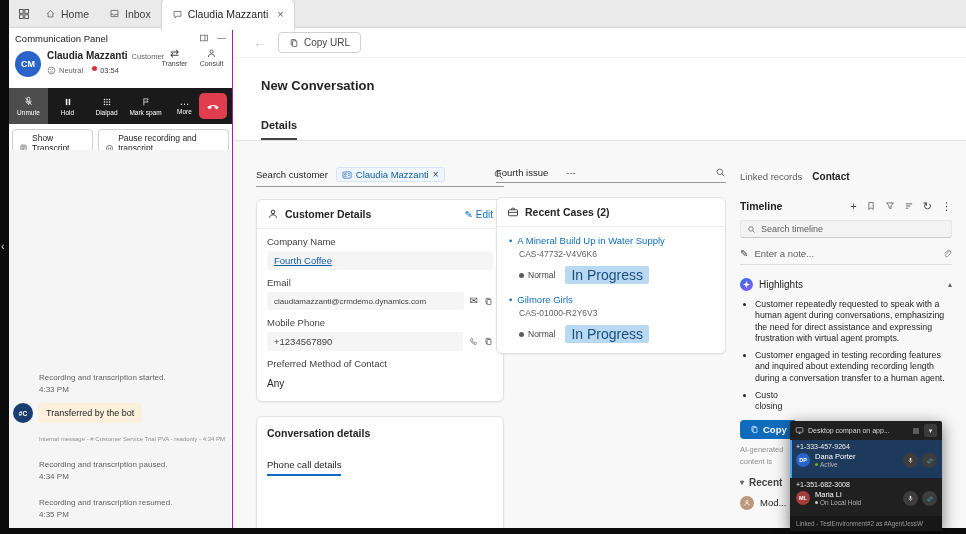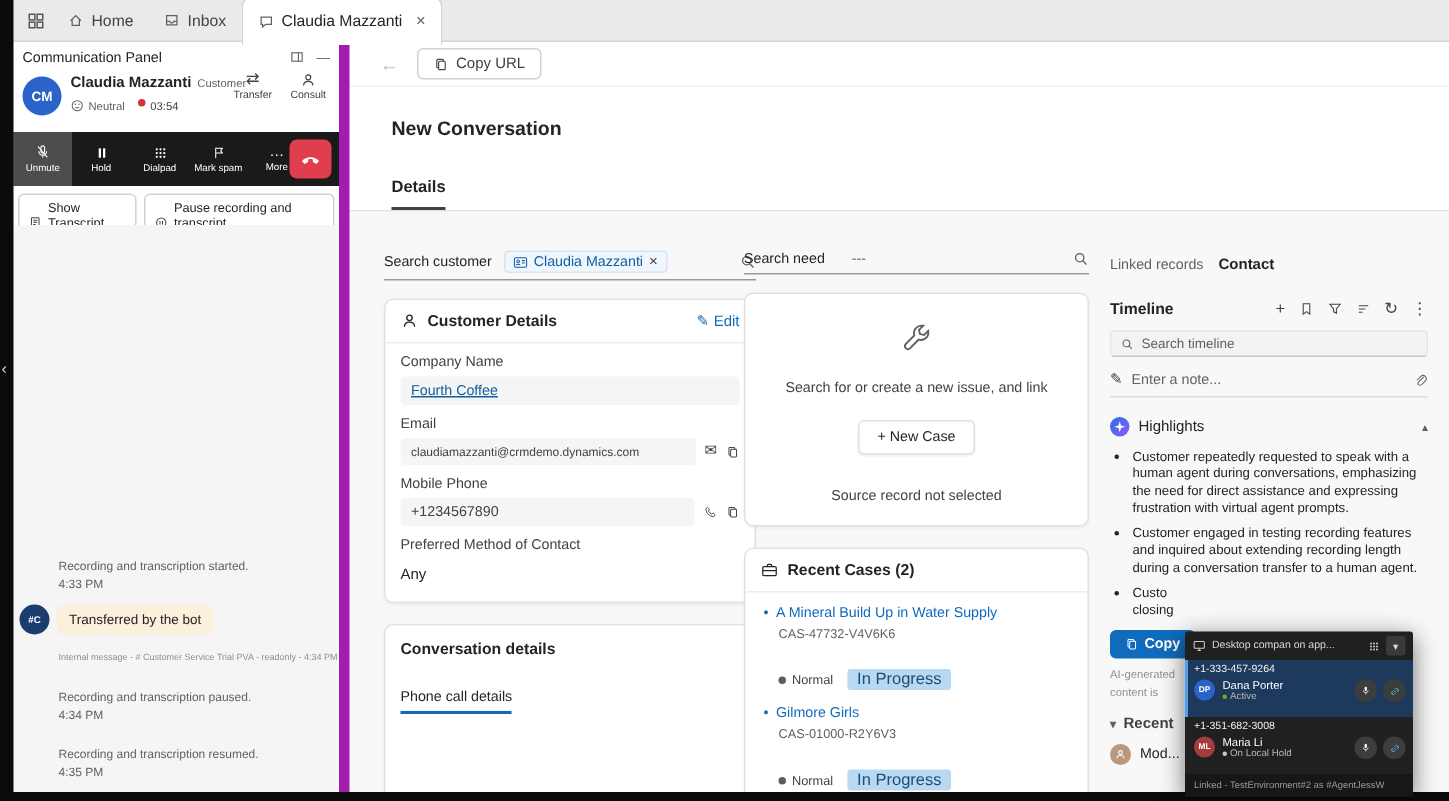--- a/index.html
+++ b/index.html
@@ -16,21 +16,21 @@
   
   .tabbar{position:absolute;left:9px;top:0;width:957px;height:28px;background:#eaeaea;
     border-bottom:1px solid #d4d4d4;display:flex;align-items:center;padding-left:4px;z-index:10}
   .tb-appicon{color:#555;margin:0 5px}
   .tab{display:flex;align-items:center;gap:5px;height:32px;padding:0 10px;font-size:10.5px;color:#424242;cursor:pointer}
   .tab .tic{color:#616161}
   .tab.active{background:#fff;border:1px solid #d4d4d4;border-bottom:none;border-radius:6px 6px 0 0;color:#242424}
   .tab-close{font-size:11px;color:#616161;margin-left:4px}
 
   
-  .comm{position:absolute;left:9px;top:28px;width:224px;height:500px;background:#fff;border-right:7px solid #a21caf;z-index:5}
+  .comm{position:absolute;left:9px;top:28px;width:224px;height:500px;background:#fff;border-right:1px solid #a21caf;z-index:5}
   .cp-header{height:18px;padding:2px 6px 0;display:flex;align-items:center;gap:8px}
   .cp-title{flex:1;font-size:9.5px;color:#242424}
   .cp-hicon{color:#616161;font-size:9px}
   .cp-customer{position:relative;height:42px}
   .cp-avatar{position:absolute;left:6px;top:5px;width:26px;height:26px;border-radius:50%;background:#2a64c8;
     color:#fff;font-size:9px;font-weight:700;display:flex;align-items:center;justify-content:center}
   .cp-namerow{position:absolute;left:38px;top:4px;display:flex;align-items:baseline;gap:4px}
   .cp-name{font-size:10px;font-weight:700}
   .cp-type{font-size:7.5px;color:#616161}
   .cp-statusrow{position:absolute;left:38px;top:20px;display:flex;gap:3px;font-size:7.5px;color:#616161}
@@ -99,23 +99,23 @@
   .empty-card{margin-top:12px;padding:18px 12px 14px;text-align:center}
   .wrench{color:#616161;margin:0 auto}
   .empty-text{margin-top:12px;font-size:9.5px;color:#424242}
   .new-case-btn{margin-top:16px;display:inline-block;border:1px solid #e0e0e0;background:#fff;border-radius:4px;
     padding:5px 12px;font-size:9.5px;color:#242424;box-shadow:0 1px 2px rgba(0,0,0,.08);cursor:pointer}
   .source-text{margin-top:22px;font-size:9.5px;color:#424242}
   .cases-card{margin-top:14px;padding-bottom:8px}
   .case{padding:8px 12px 2px}
   .case-title{display:flex;gap:5px;font-size:9.5px;color:#0f6cbd;cursor:pointer}
   .case-id{margin:3px 0 0 10px;font-size:8.5px;color:#616161}
-  .case-status{margin:19px 0 0 10px;display:flex;align-items:center;gap:4px;font-size:8.5px;color:#424242}
+  .case-status{margin:7px 0 0 10px;display:flex;align-items:center;gap:4px;font-size:8.5px;color:#424242}
   .pdot{width:5px;height:5px;background:#5c5c5c;border-radius:50%}
-  .badge{margin-left:6px;background:#b9d8f2;color:#1b4e79;border-radius:2px;padding:1px 6px;font-size:11px}
+  .badge{margin-left:6px;background:#b9d8f2;color:#1b4e79;border-radius:2px;padding:1px 6px;font-size:14px}
 
   .linked-row{margin-top:30px;display:flex;align-items:baseline;gap:10px}
   .linked-label{font-size:9.5px;color:#616161}
   .linked-val{font-size:10px;font-weight:700;cursor:pointer}
   .timeline-row{margin-top:18px;display:flex;align-items:center}
   .timeline-row .t{font-size:10.5px;font-weight:700;flex:1}
   .t-icons{display:flex;gap:9px;align-items:center;color:#424242}
   .t-icons .gl{font-size:11px;line-height:11px;cursor:pointer}
   .timeline-search{margin-top:8px;height:18px;background:#f3f3f3;border:1px solid #e6e6e6;border-bottom:1px solid #c9c9c9;
     border-radius:3px;display:flex;align-items:center;gap:5px;padding:0 6px;font-size:9px;color:#616161;cursor:text}
@@ -478,41 +478,33 @@
         </div>
 
         <div class="card conv-card">
           <div class="conv-title">Conversation details</div>
           <span class="phone-tab">Phone call details</span>
         </div>
       </div>
 
       <div class="col col2">
         <div class="search-row">
-          <span class="search-label">Search need</span>
+          <span class="search-label">Fourth issue</span>
           <span class="dash-val">---</span>
           <span class="spacer"></span>
           <span class="search-ic">
               <svg width="11" height="11" viewBox="0 0 16 16">
                 <g fill="none" stroke="currentColor" stroke-width="1.3">
                   <circle cx="7" cy="7" r="4"></circle>
                   <line x1="10" y1="10" x2="13.5" y2="13.5"></line>
                 </g>
               </svg>
             </span>
         </div>
 
-        <div class="card empty-card">
-          <span class="wrench" style="display:inline-block"><svg width="22" height="22" viewBox="0 0 24 24">
-                <path d="M20.5 7.2 A5.5 5.5 0 0 1 13.5 13.6 L7.2 19.9 A2.2 2.2 0 0 1 4.1 16.8 L10.4 10.5 A5.5 5.5 0 0 1 16.8 3.5 L13.8 6.5 L14.5 9.5 L17.5 10.2 Z" fill="none" stroke="currentColor" stroke-width="1.4"></path>
-              </svg></span>
-          <div class="empty-text">Search for or create a new issue, and link</div>
-          <div class="new-case-btn">+ New Case</div>
-          <div class="source-text">Source record not selected</div>
-        </div>
 
         <div class="card cases-card">
           <div class="card-h">
             <span>
                 <svg width="12" height="12" viewBox="0 0 16 16">
                   <g fill="none" stroke="currentColor" stroke-width="1.1">
                     <rect x="2" y="5" width="12" height="8" rx="1"></rect>
                     <path d="M6 5 V4 A1 1 0 0 1 7 3 H9 A1 1 0 0 1 10 4 V5 M2 8.5 H14"></path>
                   </g>
                 </svg>

